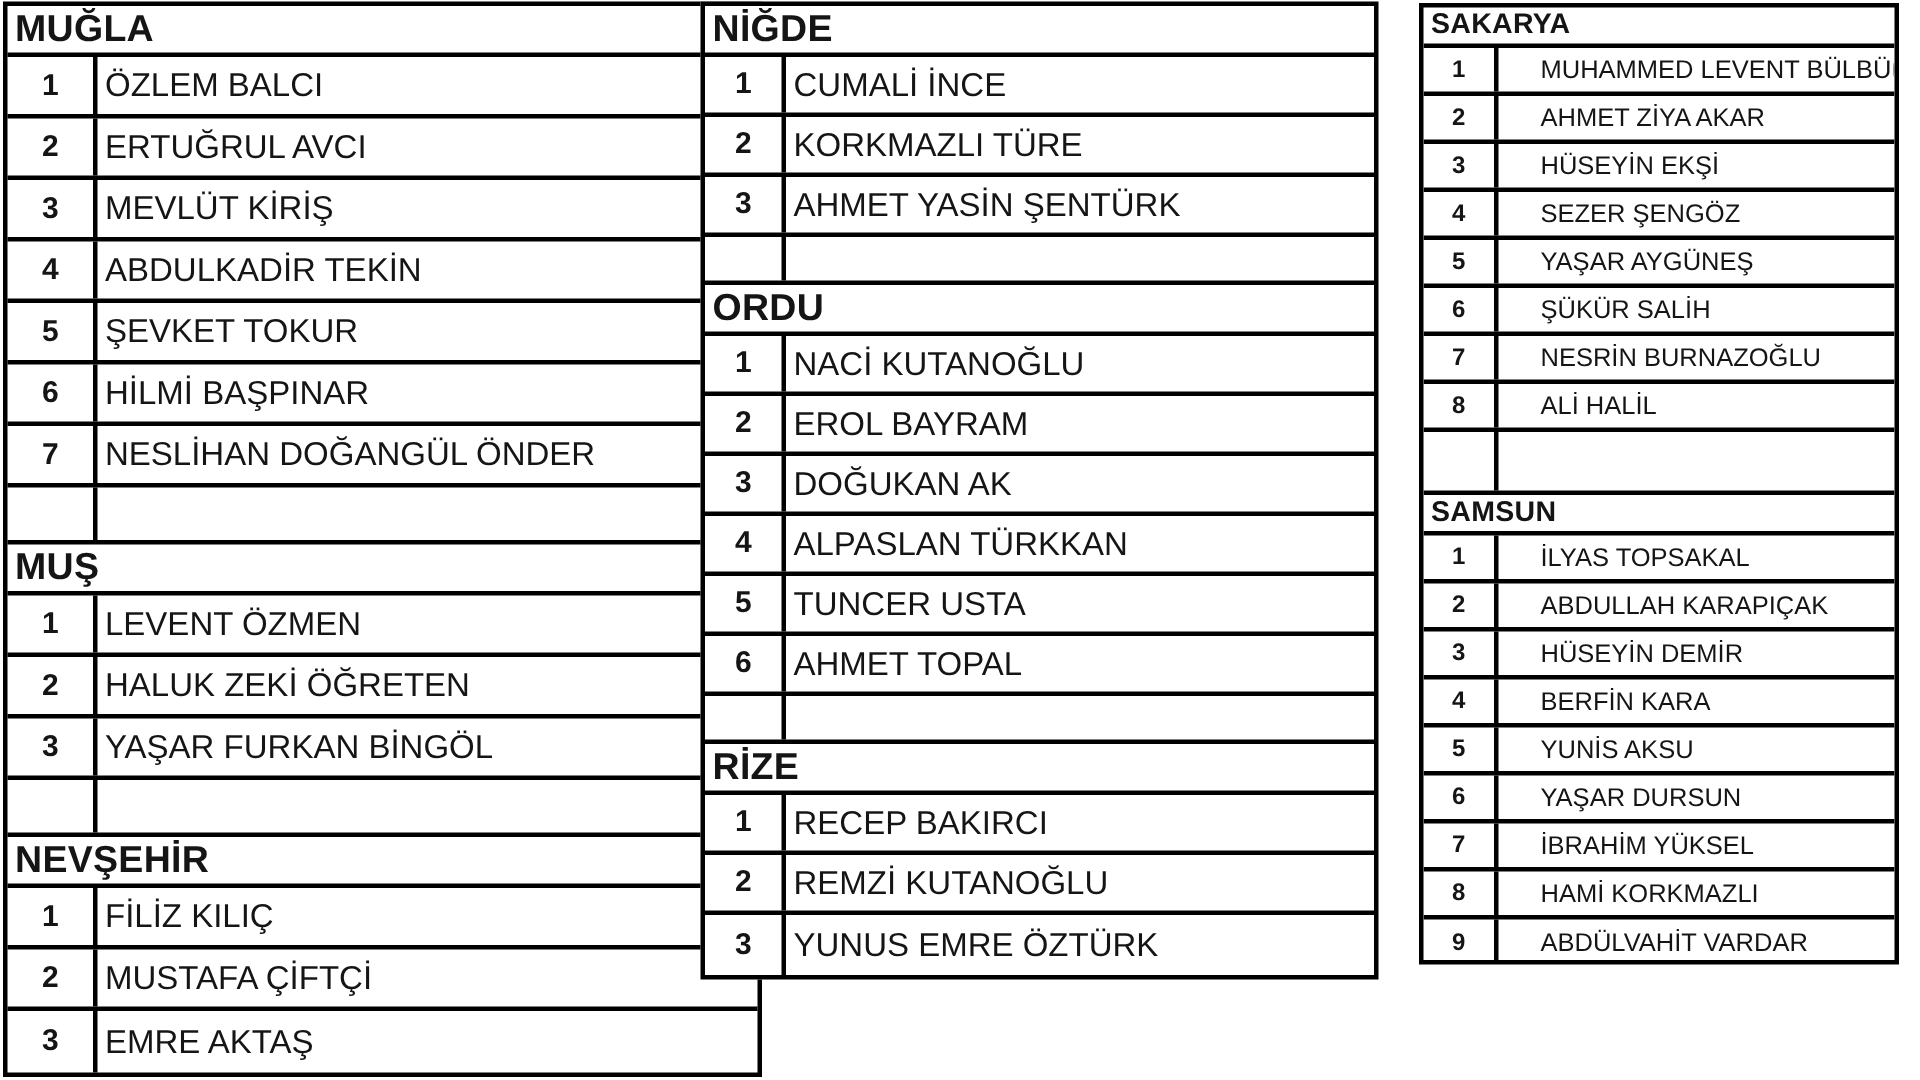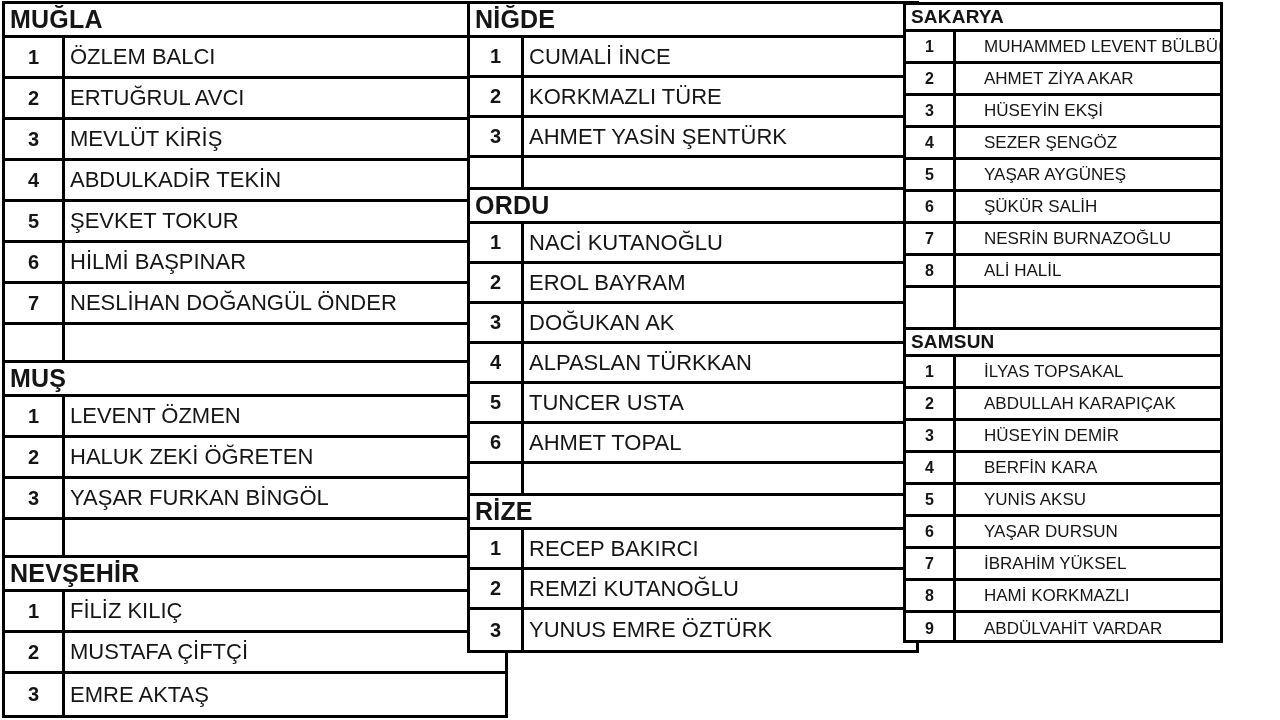--- a/index.html
+++ b/index.html
@@ -12,21 +12,21 @@
     color: #151515;
   }
   .col {
     position: absolute;
     border: 3px solid #000;
     box-sizing: border-box;
     background: #fff;
   }
   #col1 { left: 2px;   top: 1px; width: 506px; }
   #col2 { left: 467px; top: 1px; width: 452px; }
-  #col3 { left: 903px; top: 2px; width: 320px; height: 641px; overflow: hidden; text-align: center; }
+  #col3 { left: 946px; top: 2px; width: 320px; height: 641px; overflow: hidden; text-align: center; }
 
   .section-header {
     font-weight: bold;
     display: flex;
     align-items: center;
     padding-left: 5px;
     border-bottom: 3px solid #000;
     box-sizing: border-box;
     white-space: nowrap;
     overflow: hidden;

